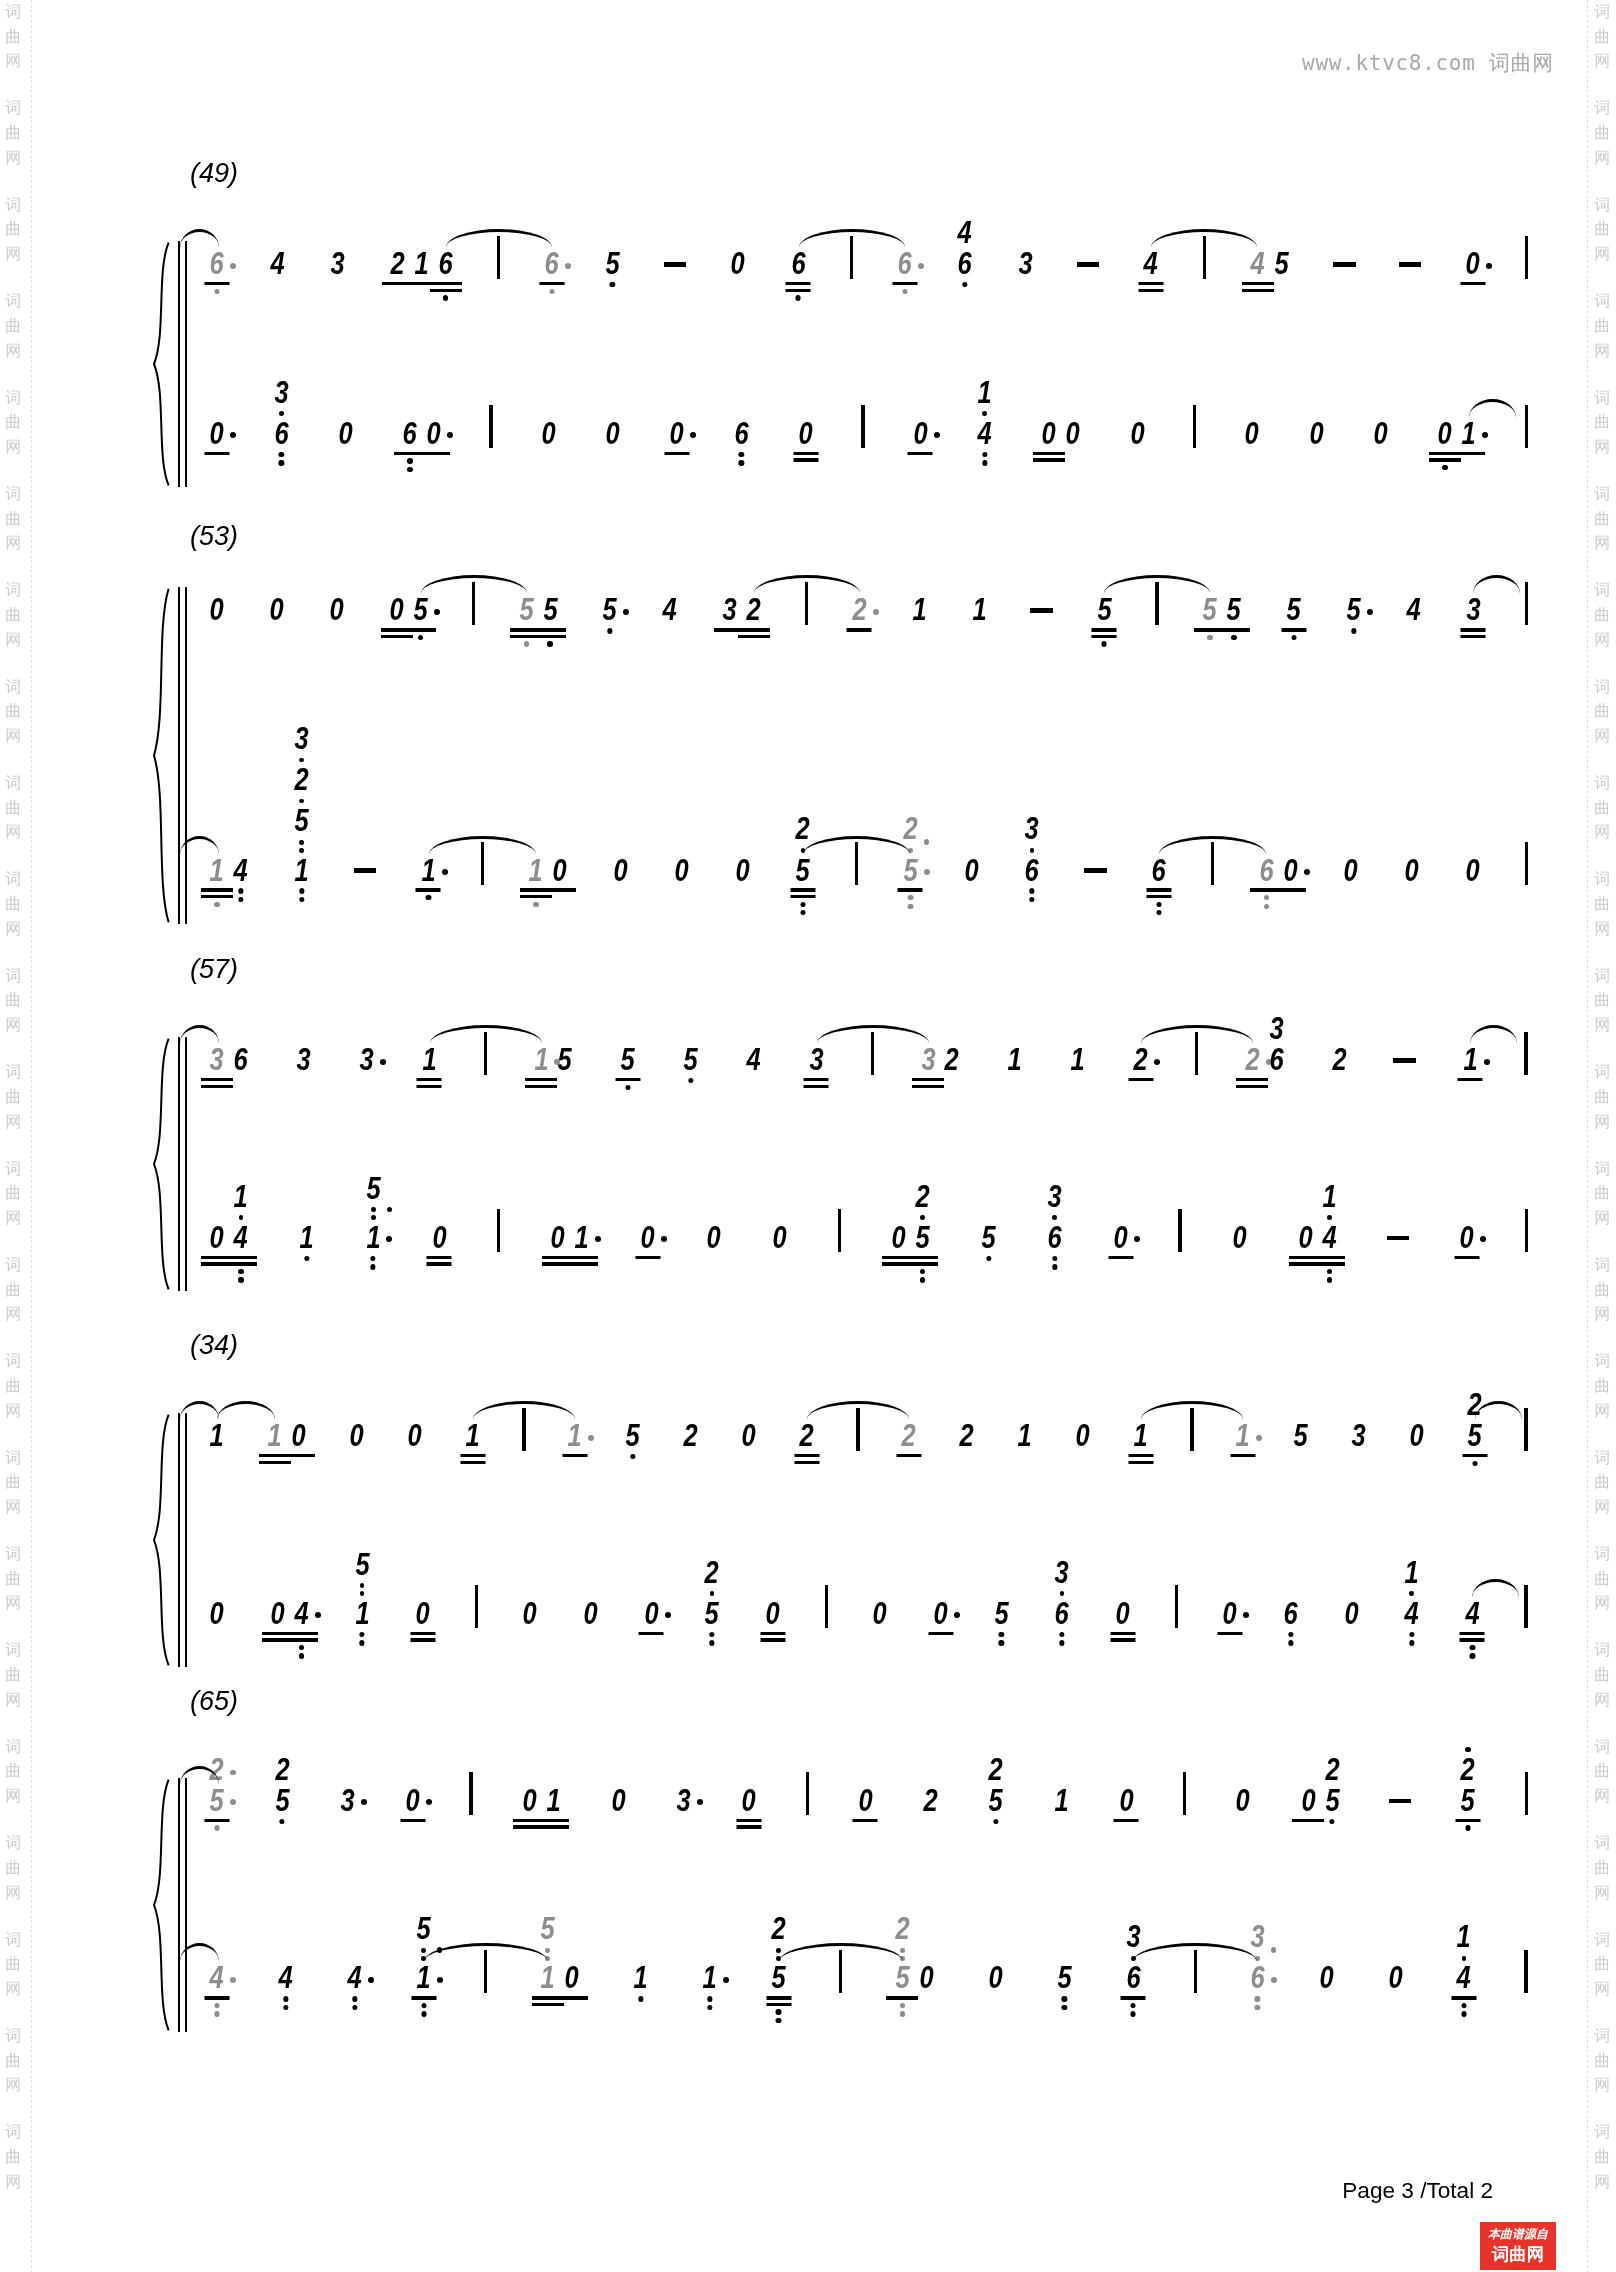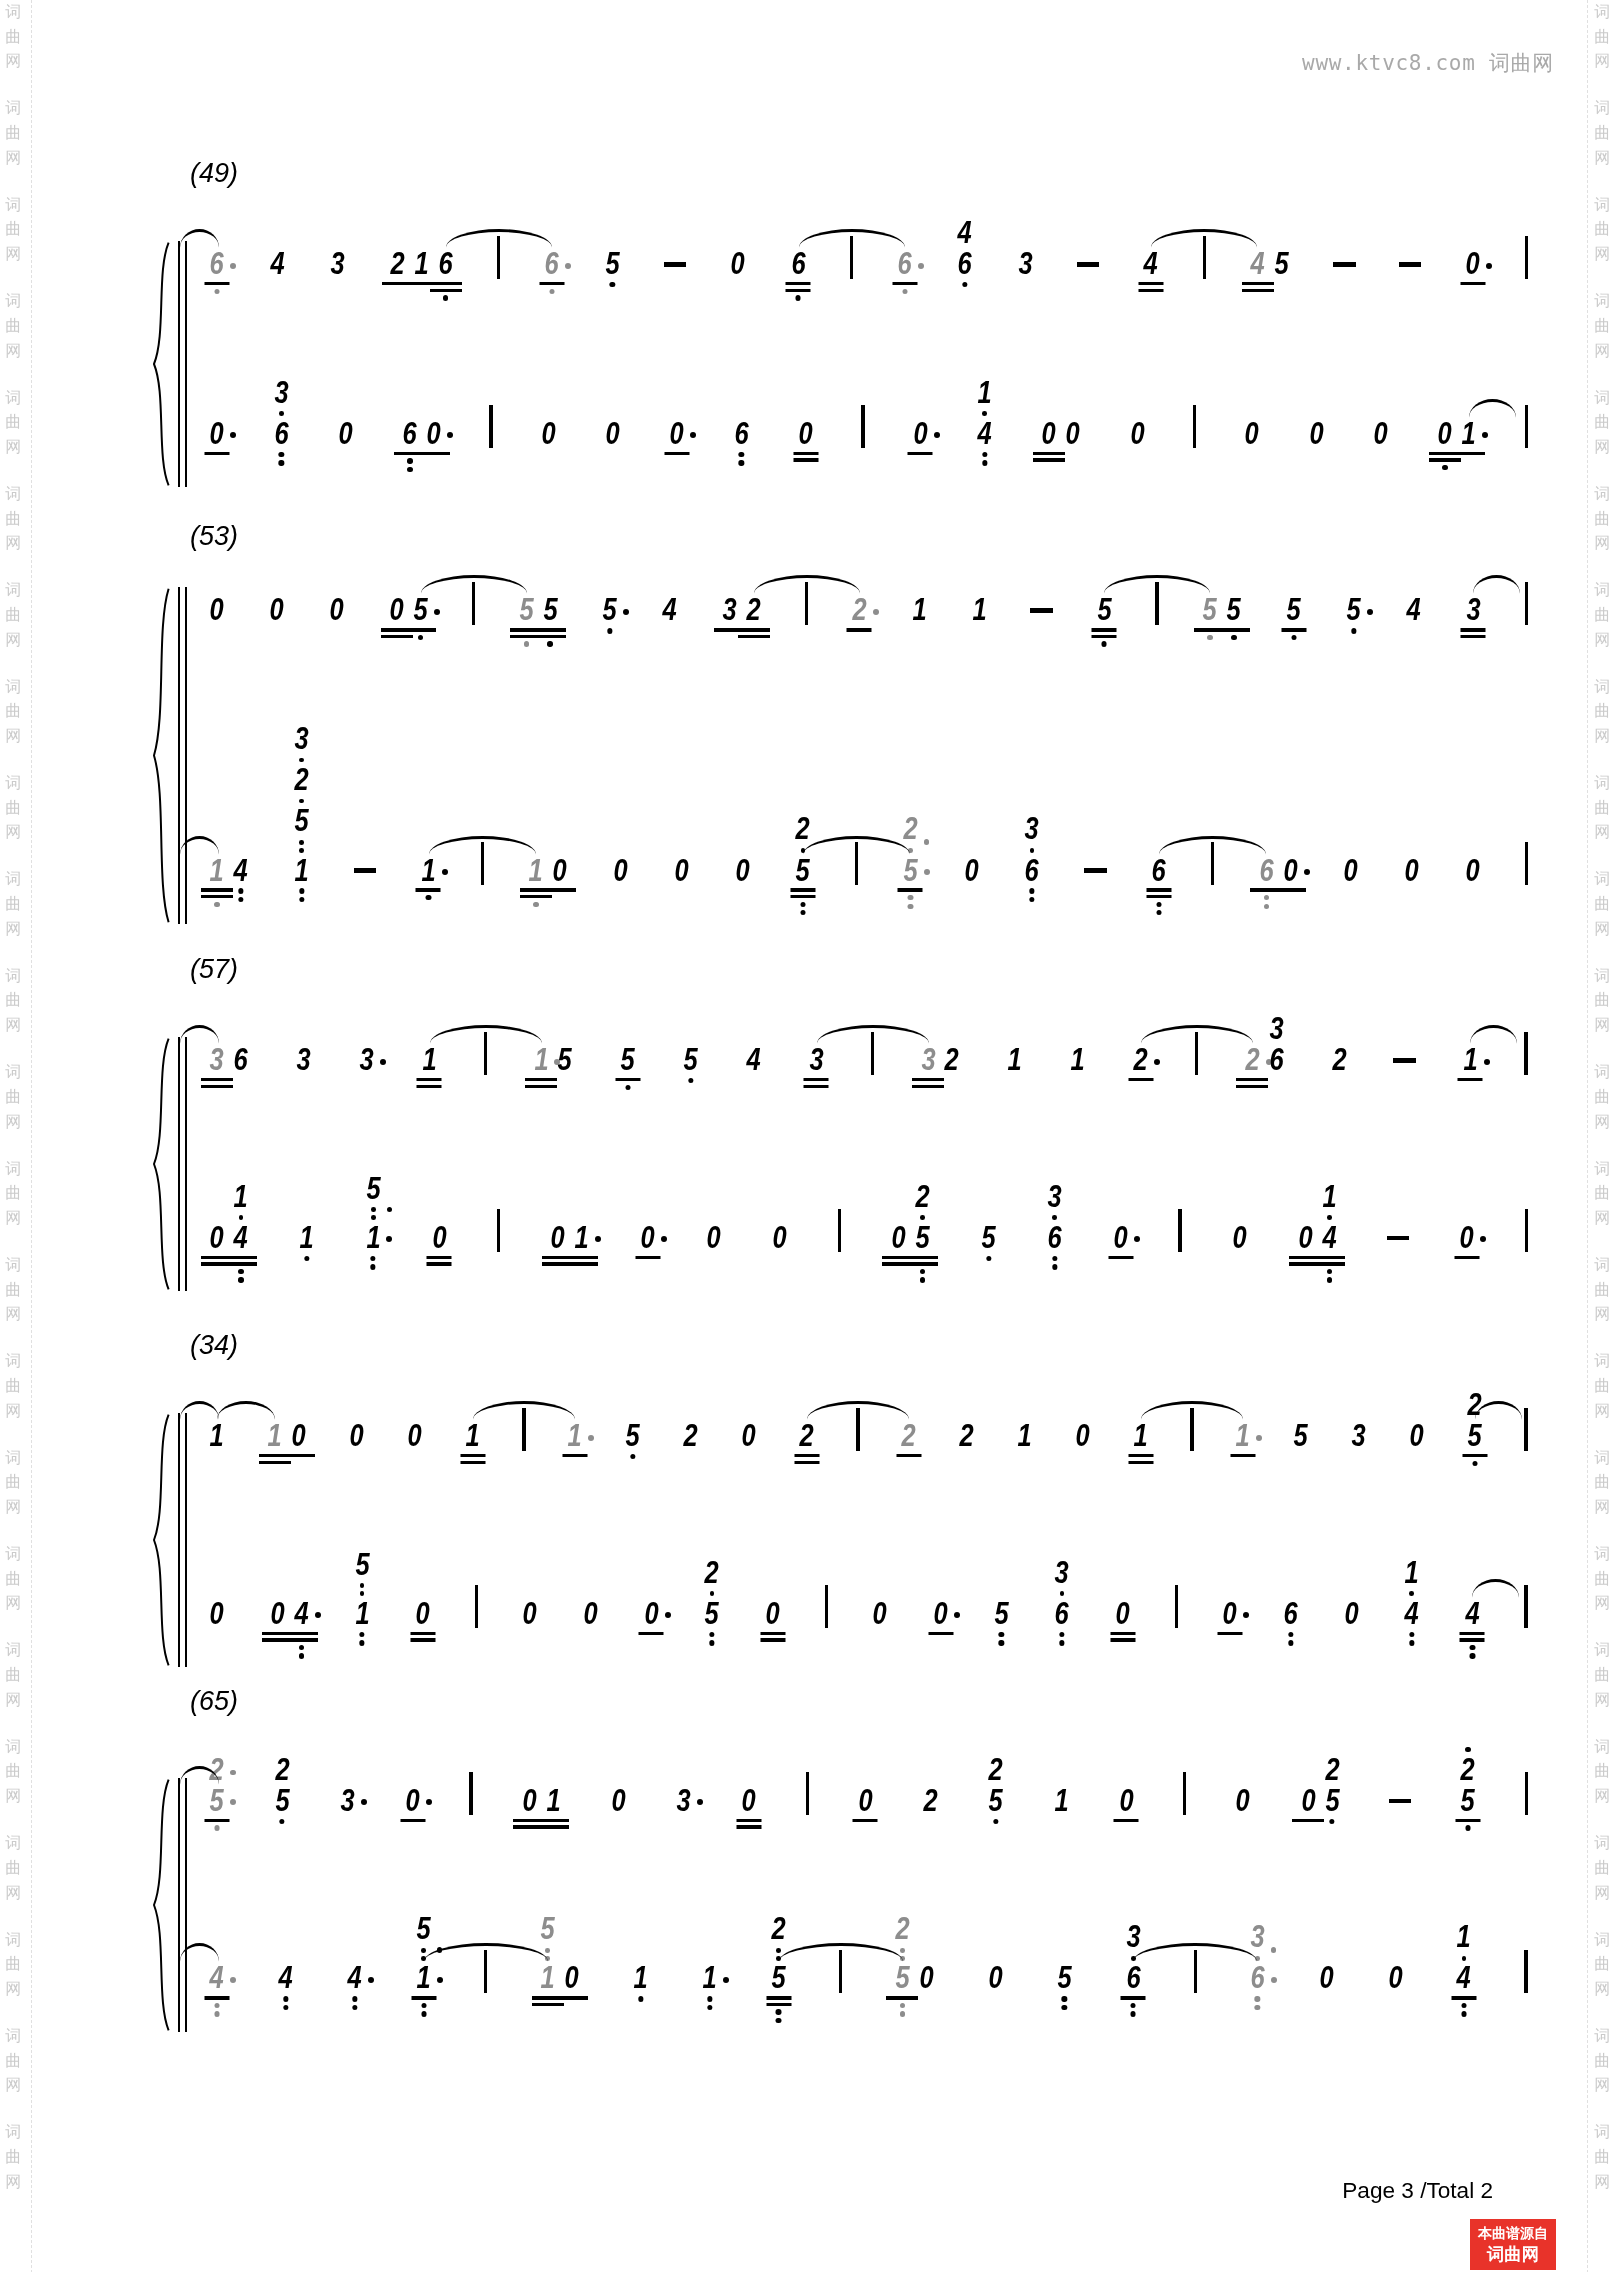--- a/index.html
+++ b/index.html
@@ -47,21 +47,21 @@
   .dash{width:22.6px;height:4.7px;background:#000;margin-bottom:12px;}
   .arc{position:absolute;height:17.3px;border-top:3.3px solid #000;
        border-top-left-radius:55% 100%;border-top-right-radius:55% 100%;}
   .dline{position:absolute;left:28px;width:9.3px;border-left:2.7px solid #000;border-right:2.7px solid #000;
          box-sizing:border-box;}
   .brace-svg{position:absolute;left:0;}
   
   .pageinfo{position:absolute;right:124px;bottom:69px;font-size:22.6px;color:#000;}
   .badge{position:absolute;right:61px;bottom:2.7px;background:#e8332a;color:#fff;text-align:center;
          padding:5.3px 8px;font-weight:700;}
-  .badge .l1{font-size:14px;line-height:1.2;}
+  .badge .l1{font-size:12px;line-height:1.2;font-style:italic;}
   .badge .l2{font-size:17.3px;line-height:1.2;margin-top:2.7px;}
 </style>
 </head>
 <body>
 
 <div class="page">
   <div class="wm-line left"></div>
   <div class="wm-line right"></div>
   <div class="wm-col left" id="wm-left">
       <span class="wm-char">词</span>

